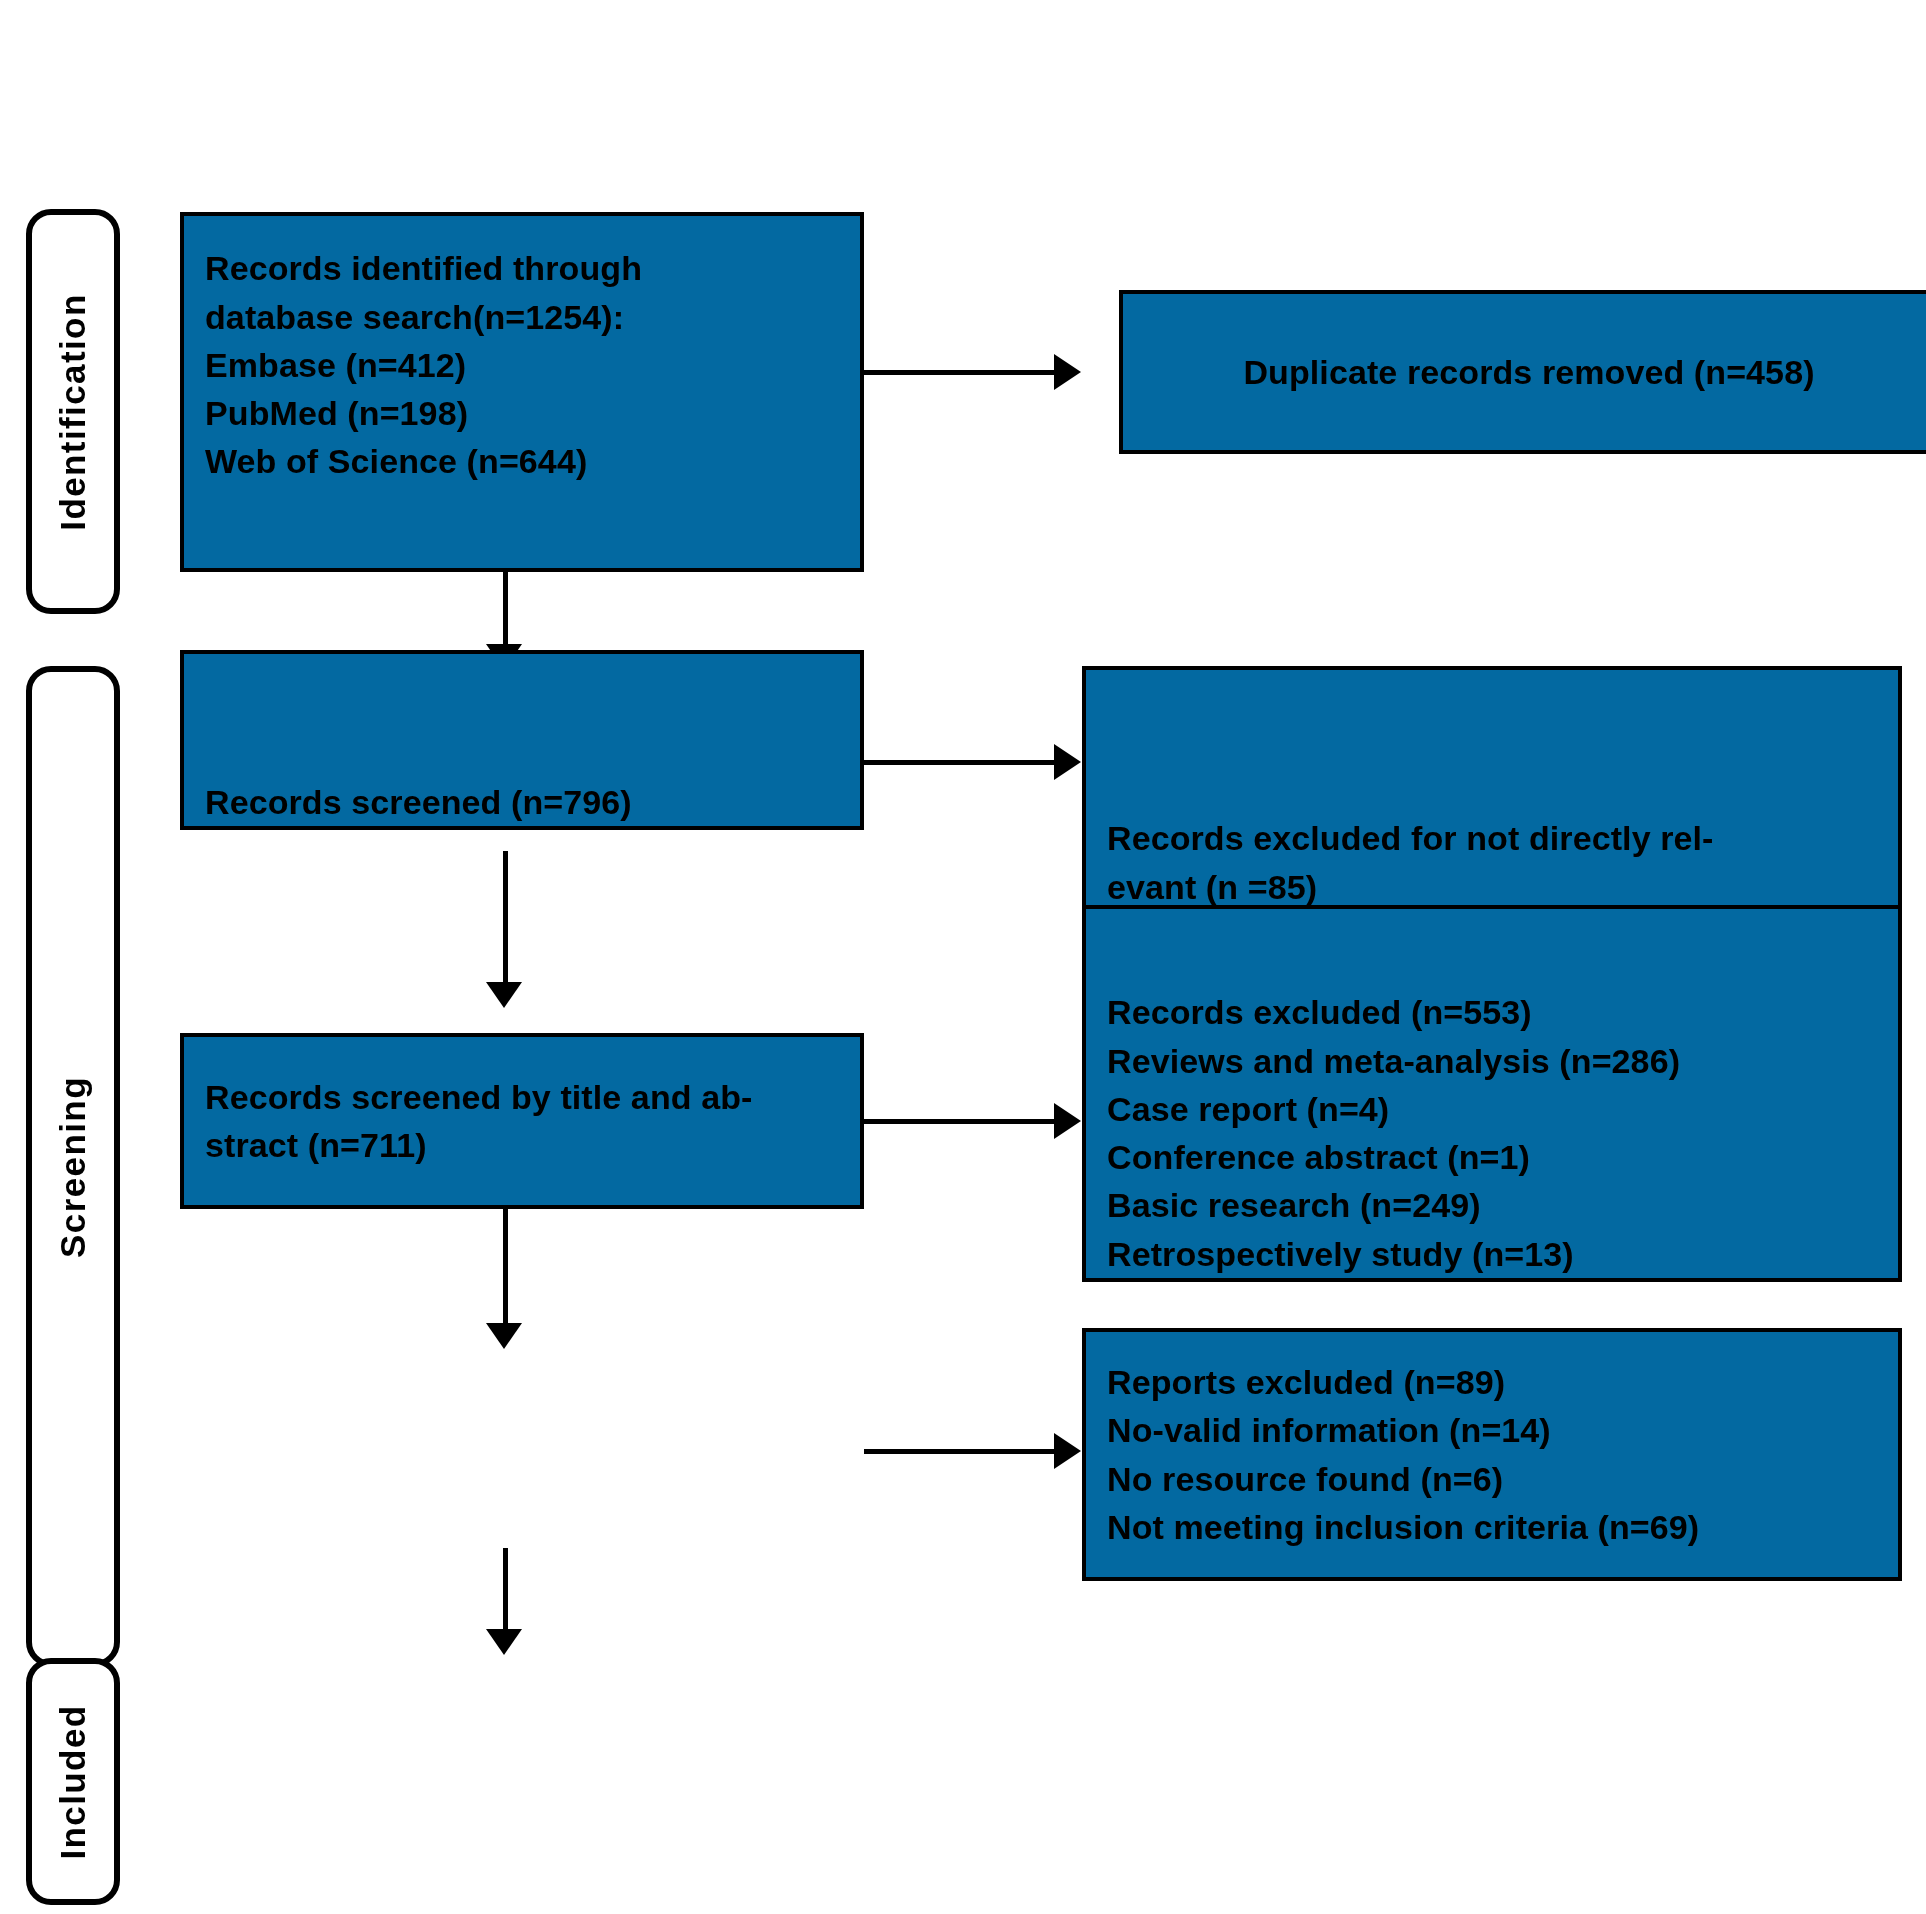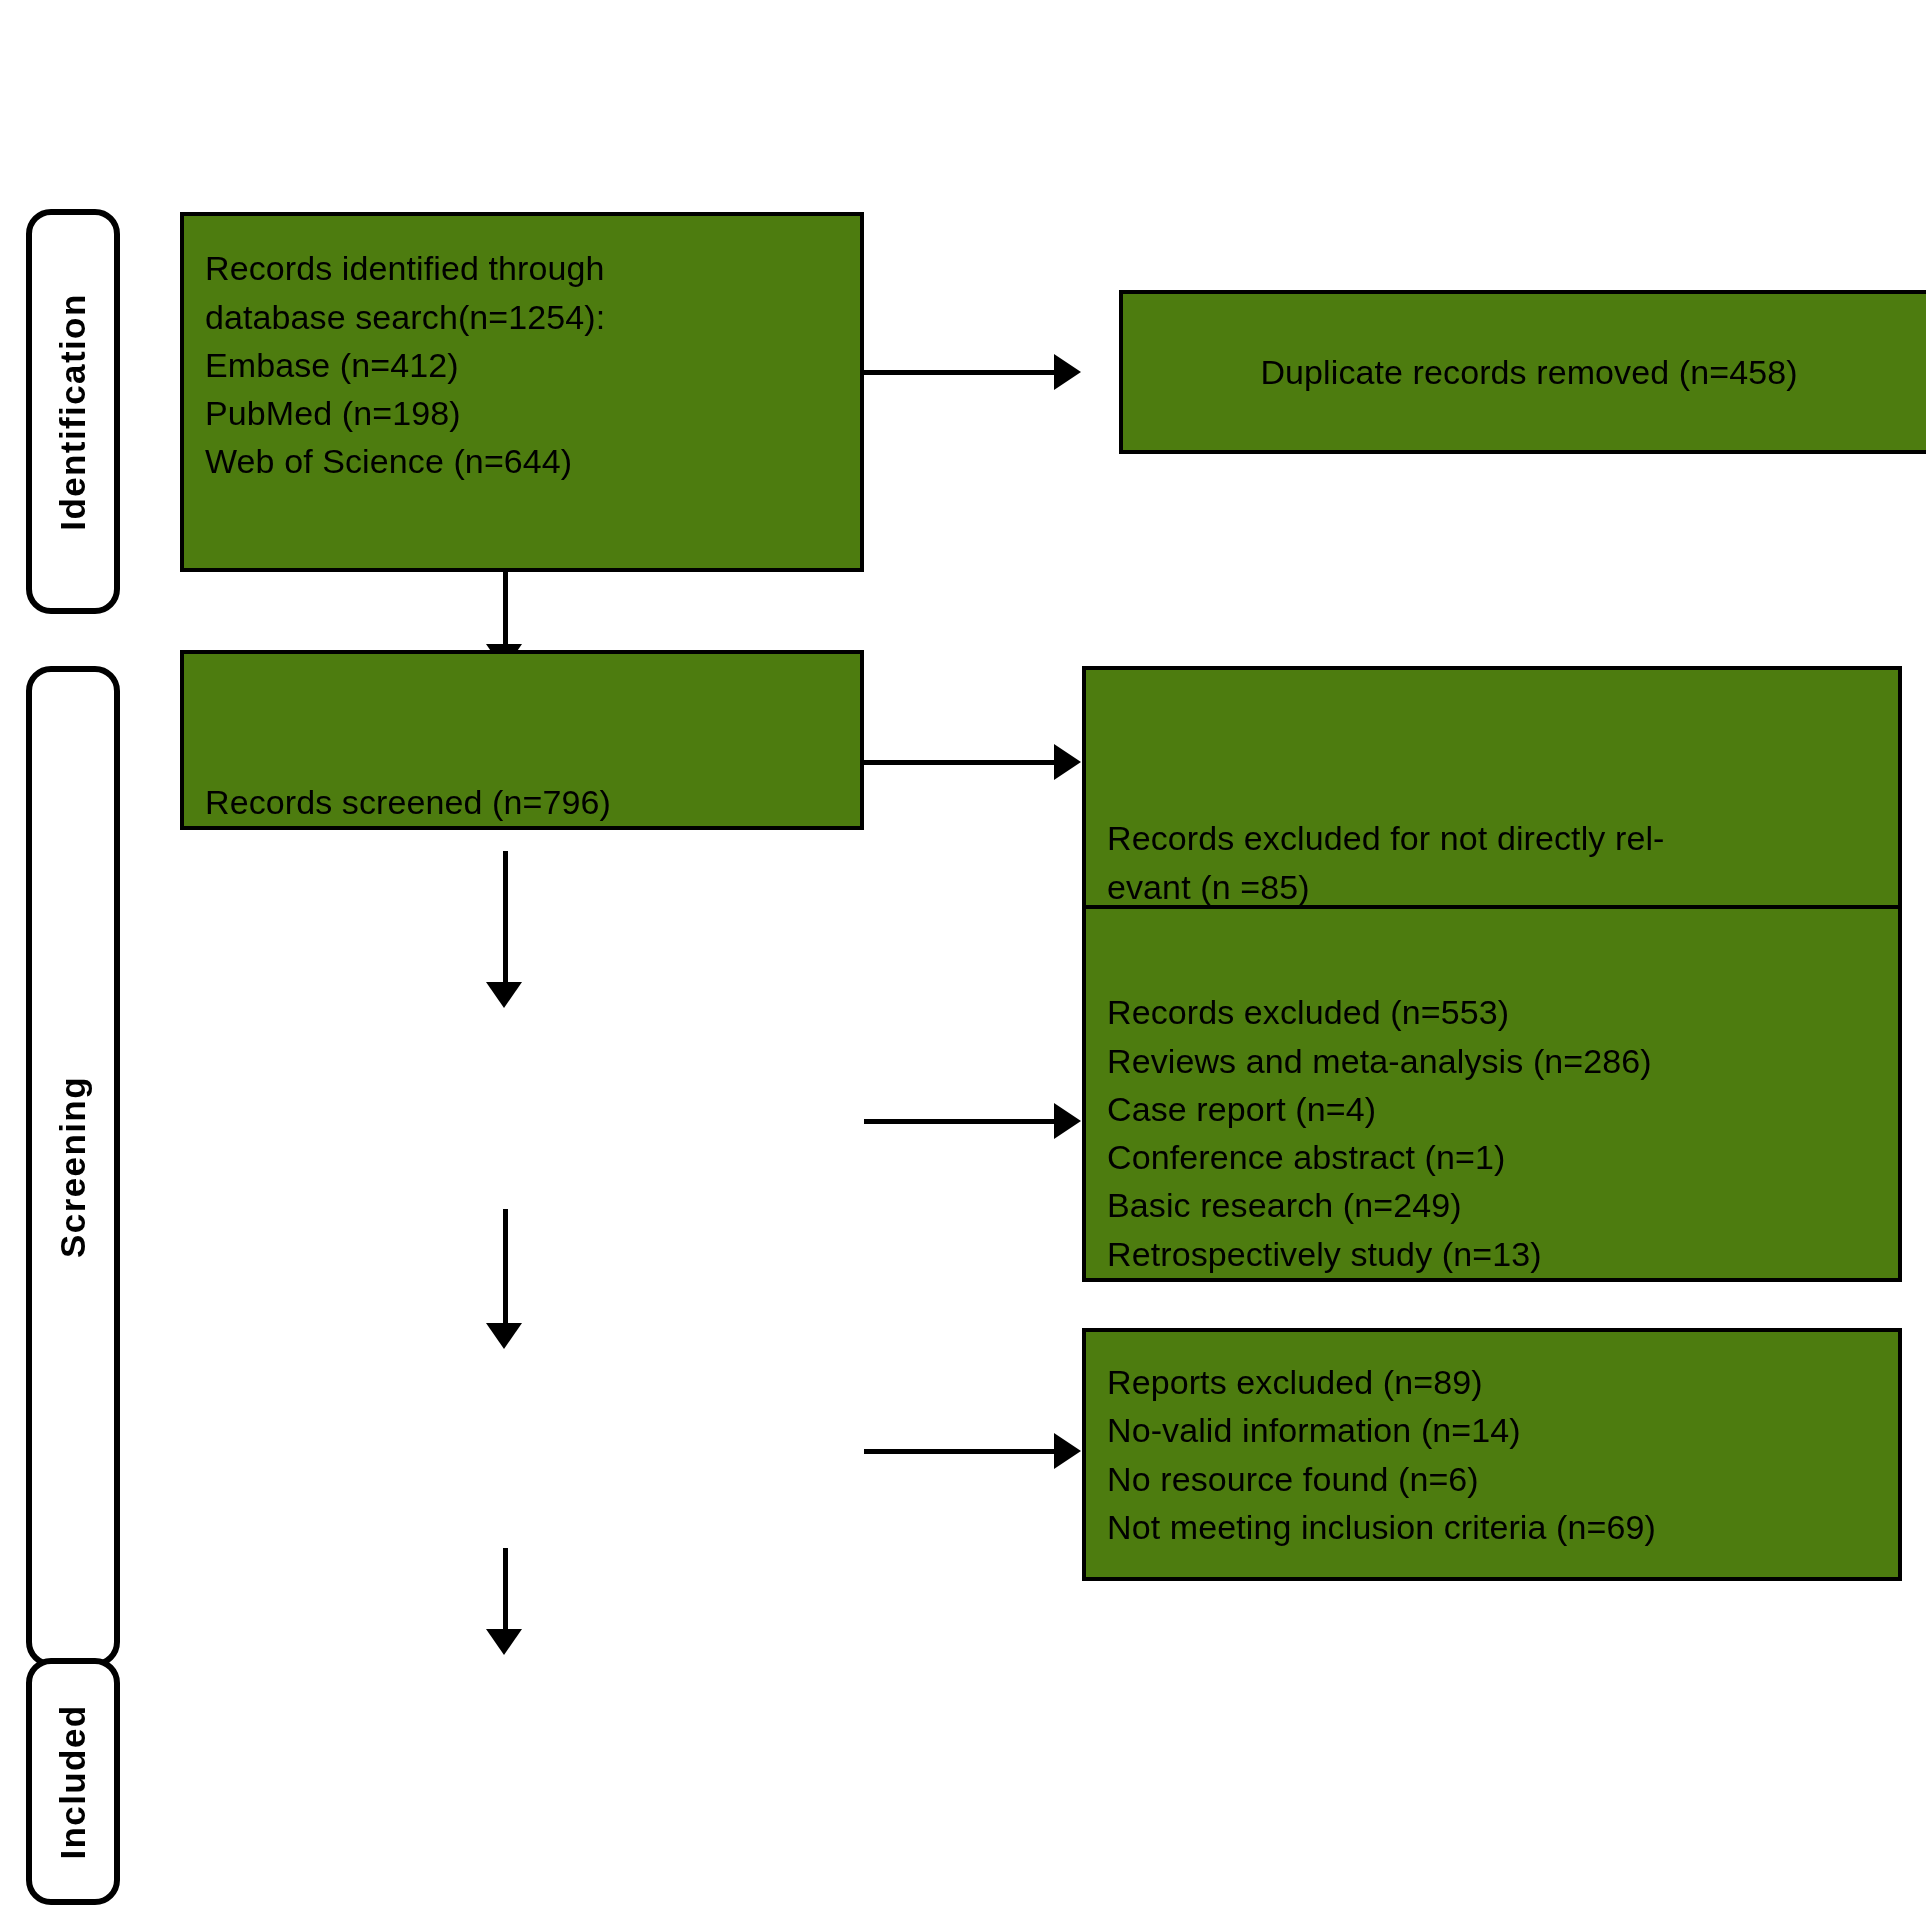--- a/index.html
+++ b/index.html
@@ -21,21 +21,22 @@
   #diagram {
     position: relative;
     width: 1926px;
     height: 1914px;
   }
 
   
   .box {
     position: absolute;
     border: 4.9px solid #000000;
-    background: #4d7c0f;
+    background: #0369a1;
+    font-weight: bold;
   }
 
   .box-text {
     font-size: 34px;
     line-height: 1.42;
     letter-spacing: 0.1px;
     white-space: pre-line;
     color: #000000;
   }
 
@@ -173,20 +174,24 @@
     <div class="box-text">Records excluded for not directly rel-
 evant (n =85)</div>
   </div>
 
   <div class="h-line" style="left:864px; top:760px; width:190px;"></div>
   <div class="h-arrow-head" style="left:1054px; top:744px;"></div>
 
   <div class="v-line" style="left:503px; top:851px; height:131px;"></div>
   <div class="v-arrow-head" style="left:486px; top:982px;"></div>
 
+  <div class="box col-left pad" id="box-title-abs">
+    <div class="box-text">Records screened by title and ab-
+stract (n=711)</div>
+  </div>
 
   <div class="box col-right pad" id="box-excl-list">
     <div class="box-text">Records excluded (n=553)
 Reviews and meta-analysis (n=286)
 Case report (n=4)
 Conference abstract (n=1)
 Basic research (n=249)
 Retrospectively study (n=13)</div>
   </div>
 

